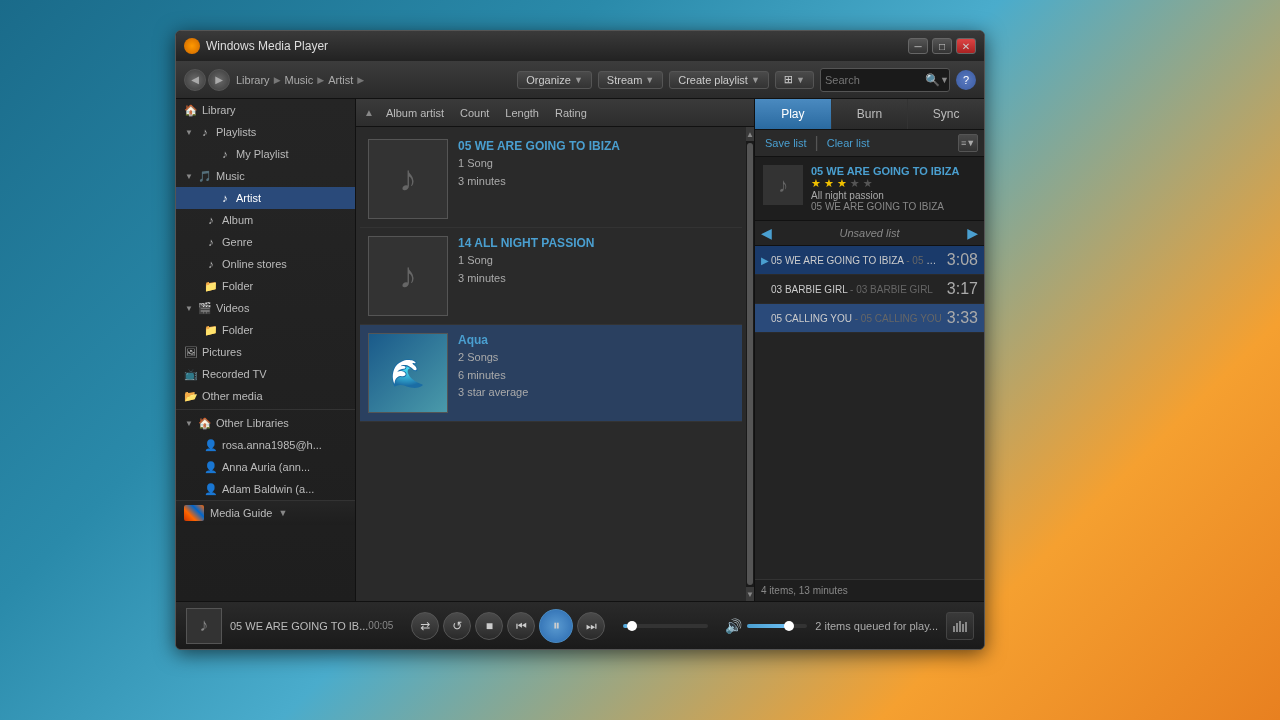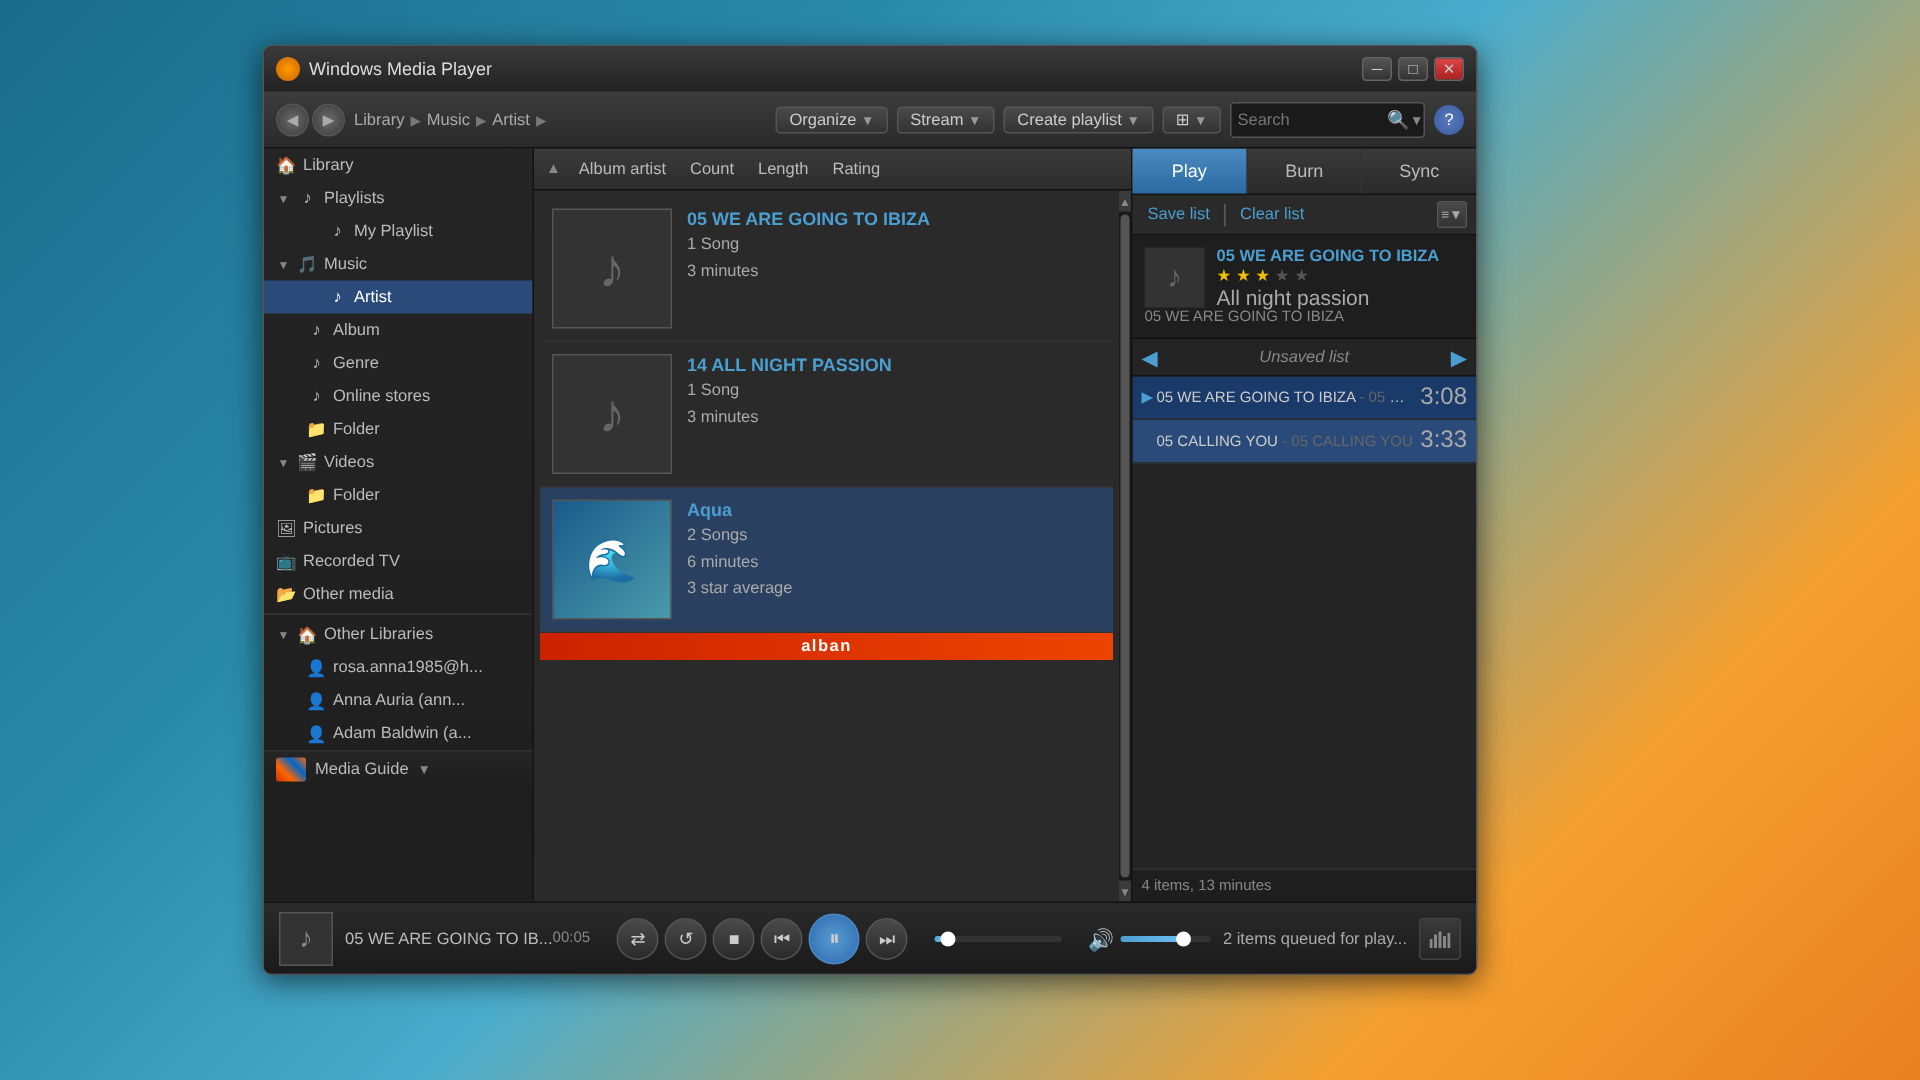--- a/index.html
+++ b/index.html
@@ -425,21 +425,21 @@
       font-size: 11px;
       font-weight: bold;
     }
     .np-stars {
       color: #f0c000;
       font-size: 11px;
     }
     .np-star-empty { color: #555; }
     .np-artist {
       color: #aaa;
-      font-size: 14px;
+      font-size: 10px;
     }
     .np-album {
       color: #888;
       font-size: 10px;
     }
     .clearfix::after { content: ''; display: table; clear: both; }
 
     .np-shop-btn {
       display: inline-block;
       background: linear-gradient(to bottom, #5a7a40, #3a5a20);
@@ -944,23 +944,20 @@
                 <div class="album-info">
                   <div class="album-title">Aqua</div>
                   <div class="album-meta">
                     <div>2 Songs</div>
                     <div>6 minutes</div>
                     <div>3 star average</div>
                   </div>
                 </div>
               </div>
 
-              <div class="alban-banner">
-                <span class="alban-text">alban</span>
-              </div>
 
             </div>
 
             <div class="scroll-track">
               <div class="scroll-up-btn">▲</div>
               <div class="scroll-thumb"></div>
               <div class="scroll-down-btn">▼</div>
             </div>
           </div>
         </div>
@@ -1008,20 +1005,27 @@
 
             <div class="queue-item active">
               <span class="qi-indicator">▶</span>
               <span class="qi-title">
                 05 WE ARE GOING TO IBIZA <span class="qi-subtitle">- 05 WE...</span>
               </span>
               <span class="qi-duration">3:08</span>
             </div>
 
 
+            <div class="queue-item">
+              <span class="qi-indicator"></span>
+              <span class="qi-title">
+                03 BARBIE GIRL <span class="qi-subtitle">- 03 BARBIE GIRL</span>
+              </span>
+              <span class="qi-duration">3:17</span>
+            </div>
 
             <div class="queue-item highlighted">
               <span class="qi-indicator"></span>
               <span class="qi-title">
                 05 CALLING YOU <span class="qi-subtitle">- 05 CALLING YOU</span>
               </span>
               <span class="qi-duration">3:33</span>
             </div>
           </div>
 

